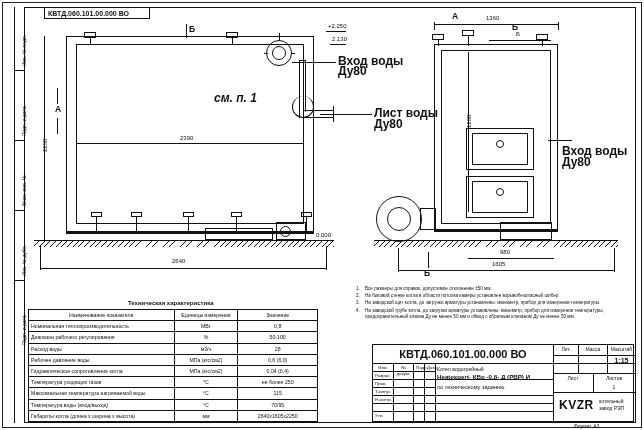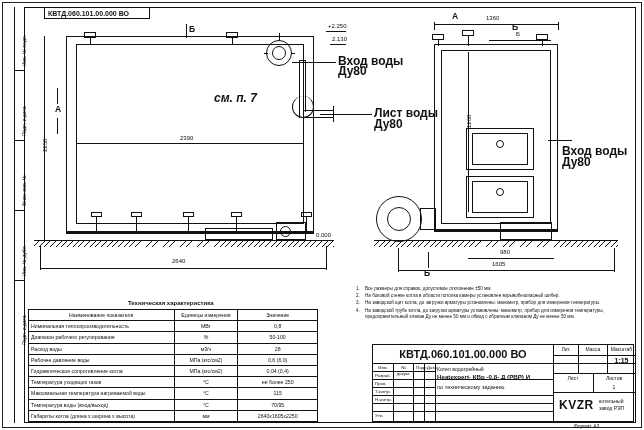--- a/index.html
+++ b/index.html
@@ -100,21 +100,21 @@
   <div class="ln vl" style="left:333px;top:106px;height:16px;"></div>
 
   <div class="leader" style="left:292px;top:62px;width:44px;"></div>
   <div class="txt lbl-mid" style="left:338px;top:58px;">Вход воды</div>
   <div class="txt lbl-mid" style="left:338px;top:68px;">Ду80</div>
 
   <div class="leader" style="left:320px;top:114px;width:52px;"></div>
   <div class="txt lbl-mid" style="left:374px;top:110px;">Лист воды</div>
   <div class="txt lbl-mid" style="left:374px;top:121px;">Ду80</div>
 
-  <div class="txt lbl-mid" style="left:214px;top:95px;font-style:italic;">см. п. 7</div>
+  <div class="txt lbl-mid" style="left:214px;top:95px;font-style:italic;">см. п. 1</div>
 
   <div class="txt" style="left:328px;top:23px;">+2.250</div>
   <div class="ln hl" style="left:326px;top:31px;width:20px;"></div>
   <div class="txt" style="left:332px;top:36px;">2.130</div>
   <div class="ln hl" style="left:330px;top:44px;width:16px;"></div>
   <div class="txt" style="left:316px;top:232px;">0.000</div>
   <div class="ln hl" style="left:314px;top:240px;width:20px;"></div>
 
   <div class="txt lbl-big" style="left:55px;top:106px;">А</div>
   <div class="ln vl" style="left:57px;top:88px;height:16px;"></div>

